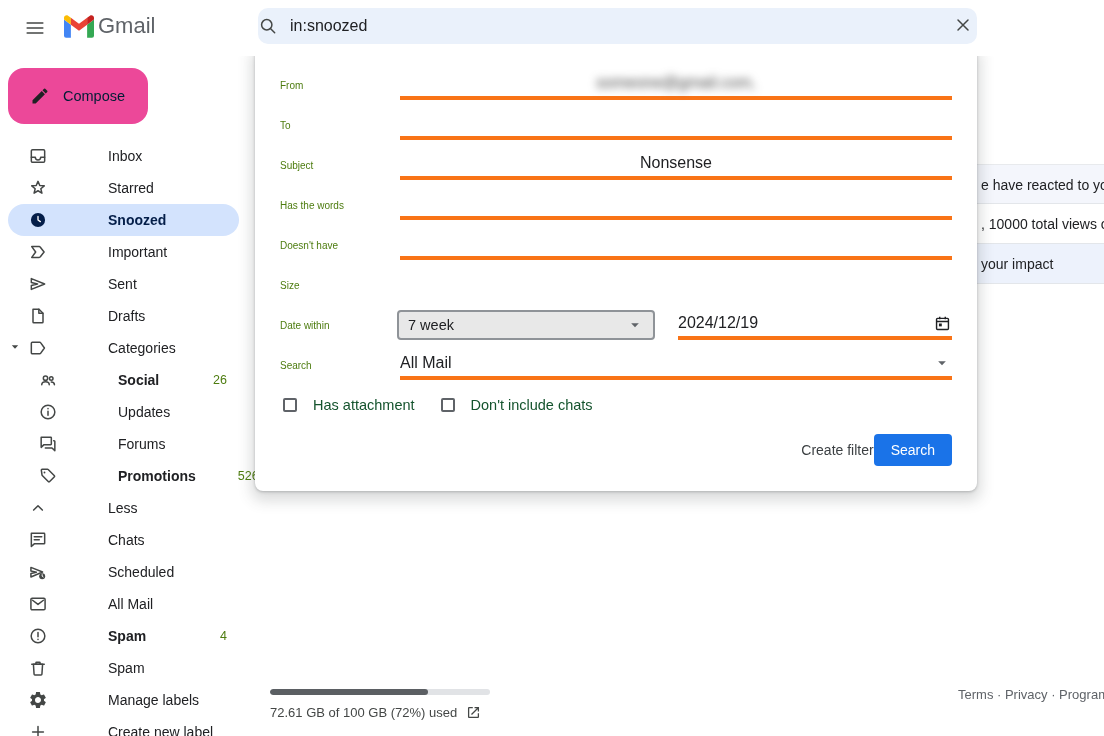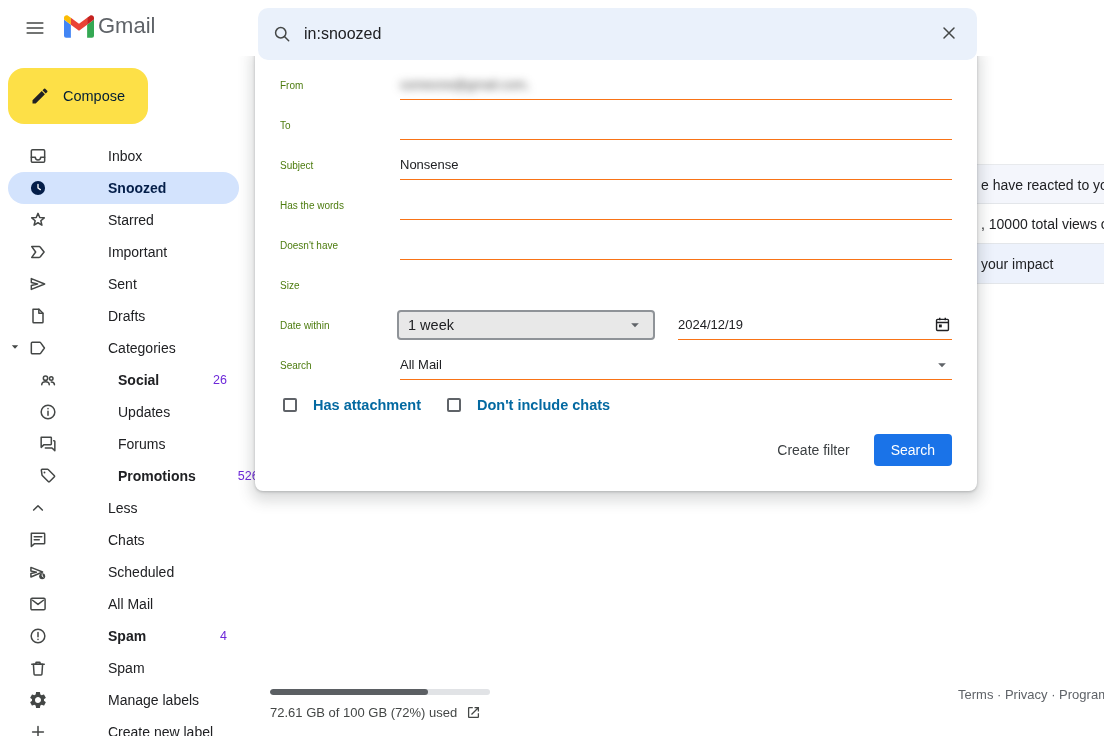--- a/index.html
+++ b/index.html
@@ -10,76 +10,76 @@
   }
   .icon svg { display:block; }
   .icon { display:inline-flex; align-items:center; justify-content:center; }
 
   
   .topbar { position:absolute; left:0; top:0; width:1104px; height:56px; background:#fff; z-index:6; }
   .hamburger { position:absolute; left:18px; top:14px; width:34px; height:28px; display:flex; align-items:center; justify-content:center; cursor:pointer; background:none; border:none; }
   .logo { position:absolute; left:64px; top:13px; display:flex; align-items:center; gap:4px; }
   .logo-text { font-size:22px; color:#5f6368; }
   .searchbar {
-    position:absolute; left:258px; top:8px; width:719px; height:52px;
-    background:#eaf1fb; border-radius:10px; display:flex; align-items:center; padding:0 14px;
+    position:absolute; left:258px; top:8px; width:719px; height:36px;
+    background:#eaf1fb; border-radius:10px; display:flex; align-items:center; padding:0 0;
   }
   .searchbar .query { font-size:16px; color:#202124; margin-left:12px; flex:1; }
   .clear-btn { background:none; border:none; cursor:pointer; padding:4px; }
 
   
   .sidebar { position:absolute; left:0; top:56px; width:256px; height:680px; background:#fff; z-index:2; }
   .compose {
     position:absolute; left:8px; top:12px; width:140px; height:56px;
-    background:#fde047; border:none; border-radius:16px; cursor:pointer;
+    background:#ec4899; border:none; border-radius:16px; cursor:pointer;
     display:flex; align-items:center; padding-left:22px; gap:13px;
   }
   .compose-label { font-size:14.5px; font-weight:500; color:#001d35; }
   .nav { position:absolute; left:0; top:84px; width:256px; }
   .nav-item {
     position:relative; height:32px; margin:0 17px 0 8px; border-radius:16px;
     display:flex; align-items:center; padding-left:20px; cursor:pointer;
     font-size:14px; color:#202124;gap:42px;
   }
   .nav-item.indent { padding-left:30px; }
   .nav-item.selected { background:#d3e3fd; color:#041e49; }
   .nav-item.bold .nav-label { font-weight:700; }
   .nav-label { margin-left:18px; white-space:nowrap; }
-  .nav-count { margin-left:auto; padding-right:12px; font-size:12.5px; color:#6d28d9; }
+  .nav-count { margin-left:auto; padding-right:12px; font-size:12.5px; color:#4d7c0f; }
   .nav-caret { position:absolute; left:0px; top:8px; }
 
   
   .email-rows { position:absolute; left:256px; top:164px; width:848px; z-index:1; }
   .email-row { position:relative; height:40px; border-bottom:1px solid #e3e6ea; cursor:pointer; }
   .email-row:first-child { border-top:1px solid #e8eaed; }
   .email-row .snippet { position:absolute; left:725px; top:0; height:40px; display:flex; align-items:center; font-size:14px; color:#202124; white-space:nowrap; }
 
   
   .panel {
     position:absolute; left:255px; top:50px; width:722px; height:441px; background:#fff;
     border-radius:0 0 8px 8px; z-index:5;
     box-shadow:0 1px 3px rgba(60,64,67,.3), 0 6px 14px 4px rgba(60,64,67,.18);
   }
   .frow { position:absolute; left:25px; right:25px; height:40px; display:grid; grid-template-columns:120px 1fr; align-items:center; }
   .flabel { font-size:10px; color:#4d7c0f; }
-  .ufield { border-bottom:1px solid #f97316; height:30px; display:flex; align-items:center; font-size:13px; color:#202124; }
+  .ufield { border-bottom:4px solid #f97316; height:30px; display:flex; align-items:center; font-size:16px; color:#202124;justify-content:center; }
   .fieldwrap { display:flex; align-items:center; }
   .arrow { margin-left:auto; }
   .blurred { filter:blur(4px); color:#444; }
   .sel-box {
     height:30px; width:258px; margin-left:-3px; background:#e8e8e8;
     border:2px solid #8f9398; border-radius:4px; display:flex; align-items:center;
     padding:0 8px 0 9px; font-size:14.5px; color:#202124; cursor:pointer;
   }
   .date-field { margin-left:23px; width:274px; cursor:text; }
   .chk-row { position:absolute; left:25px; right:25px; top:335px; height:40px; display:flex; align-items:center; }
   .checkbox { width:14px; height:14px; border:2px solid #5f6368; border-radius:2px; background:#fff; cursor:pointer; flex:none; }
-  .chk-label { margin-left:16px; font-size:14.5px; color:#0369a1;font-weight:bold; }
+  .chk-label { margin-left:16px; font-size:14.5px; color:#14532d; }
   .btn-row { position:absolute; left:25px; right:25px; top:380px; height:40px; display:flex; align-items:center; justify-content:flex-end; }
-  .text-btn { background:none; border:none; font-size:14px; font-weight:500; color:#3c4043; cursor:pointer; margin-right:24px; font-family:inherit; }
+  .text-btn { background:none; border:none; font-size:14px; font-weight:500; color:#3c4043; cursor:pointer; font-family:inherit; }
   .primary-btn { height:32px; padding:0 17px; background:#1a73e8; color:#fff; border:none; border-radius:4px; font-size:14px; font-weight:500; cursor:pointer; font-family:inherit; }
 
   
   .storage { position:absolute; left:270px; top:689px; z-index:1;text-align:right; }
   .meter { width:220px; height:6px; background:#e1e3e6; border-radius:3px; overflow:hidden; }
   .meter-fill { height:100%; background:#5b5f63; border-radius:3px; }
   .storage-text { margin-top:9px; display:flex; align-items:center; gap:8px; font-size:13px; color:#444746; }
   .footer { position:absolute; left:958px; top:687px; width:146px; overflow:hidden; white-space:nowrap; font-size:13px; color:#5f6368; z-index:1; }
 </style>
 </head>
@@ -135,36 +135,36 @@
   <div class="nav" id="nav-list">
       <div class="nav-item">
         <span class="icon">
           <svg width="20" height="20" viewBox="0 0 24 24">
             <rect fill="none" stroke="#444746" stroke-width="1.8" stroke-linecap="round" stroke-linejoin="round" x="4" y="4.5" width="16" height="15" rx="1.5"></rect>
             <path fill="none" stroke="#444746" stroke-width="1.8" stroke-linecap="round" stroke-linejoin="round" d="M4 13.5h4.8a3.2 3.2 0 0 0 6.4 0H20"></path>
           </svg>
         </span>
         <span class="nav-label">Inbox</span>
       </div>
+      <div class="nav-item">
+        <span class="icon">
+          <svg width="20" height="20" viewBox="0 0 24 24">
+            <path fill="none" stroke="#444746" stroke-width="1.8" stroke-linecap="round" stroke-linejoin="round" d="m12 4 2.1 5 5.4.4-4.1 3.5 1.3 5.3L12 15.3l-4.7 2.9 1.3-5.3-4.1-3.5 5.4-.4z"></path>
+          </svg>
+        </span>
+        <span class="nav-label">Starred</span>
+      </div>
       <div class="nav-item selected bold">
         <span class="icon">
           <svg width="20" height="20" viewBox="0 0 24 24">
             <circle cx="12" cy="12" r="8.5" fill="#041e49"></circle>
             <path fill="none" stroke="#fff" stroke-width="1.6" stroke-linecap="round" d="M12 7.8V12l2.8 1.9"></path>
           </svg>
         </span>
         <span class="nav-label">Snoozed</span>
-      </div>
-      <div class="nav-item">
-        <span class="icon">
-          <svg width="20" height="20" viewBox="0 0 24 24">
-            <path fill="none" stroke="#444746" stroke-width="1.8" stroke-linecap="round" stroke-linejoin="round" d="m12 4 2.1 5 5.4.4-4.1 3.5 1.3 5.3L12 15.3l-4.7 2.9 1.3-5.3-4.1-3.5 5.4-.4z"></path>
-          </svg>
-        </span>
-        <span class="nav-label">Starred</span>
       </div>
       <div class="nav-item">
         <span class="icon">
           <svg width="20" height="20" viewBox="0 0 24 24">
             <path fill="none" stroke="#444746" stroke-width="1.8" stroke-linecap="round" stroke-linejoin="round" d="M4.5 5.5h8.9c.5 0 .9.2 1.2.6L19.3 12l-4.7 5.9c-.3.4-.7.6-1.2.6H4.5L9.2 12z"></path>
           </svg>
         </span>
         <span class="nav-label">Important</span>
       </div>
       <div class="nav-item">
@@ -361,21 +361,21 @@
   </div>
 
   <div class="frow" style="top:215px">
     <span class="flabel">Size</span>
   </div>
 
   <div class="frow" style="top:255px">
     <span class="flabel">Date within</span>
     <div class="fieldwrap">
       <div class="sel-box">
-        <span>1 week</span>
+        <span>7 week</span>
         <span class="icon arrow">
             <svg width="20" height="20" viewBox="0 0 24 24">
               <path fill="#5f6368" d="M7.4 10h9.2L12 14.8z"></path>
             </svg>
           </span>
       </div>
       <div class="ufield date-field">
         <span>2024/12/19</span>
         <span class="icon arrow" style="cursor:pointer">
             <svg width="19" height="19" viewBox="0 0 24 24">

